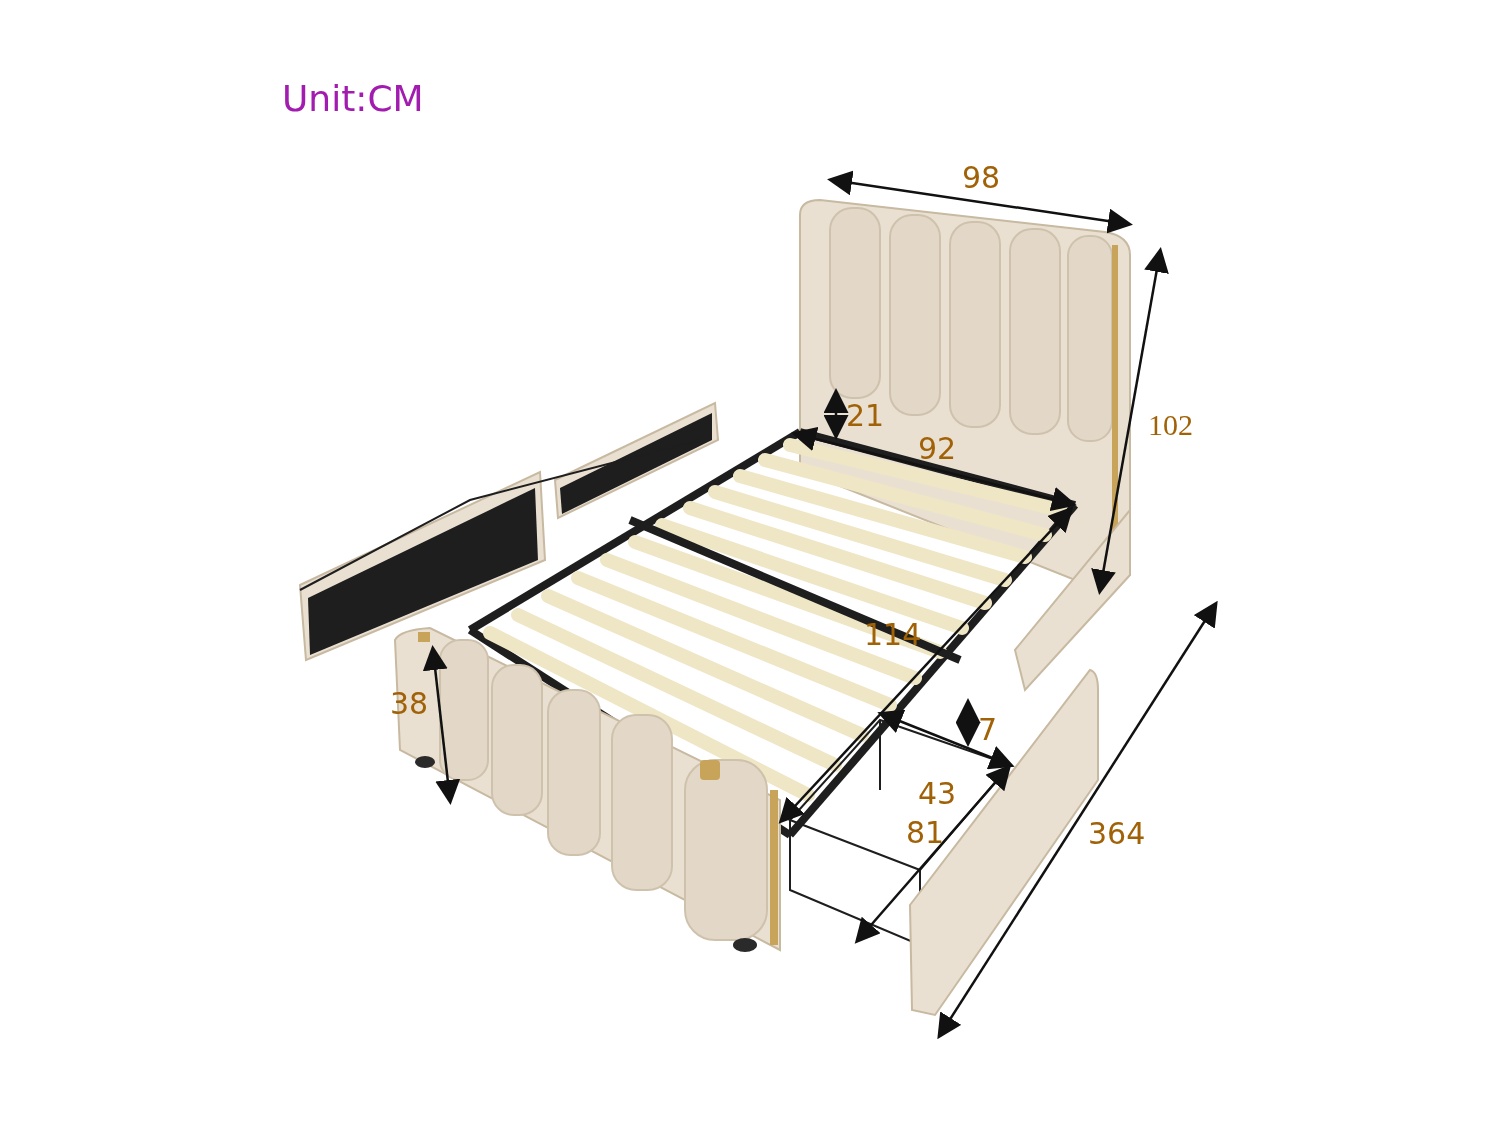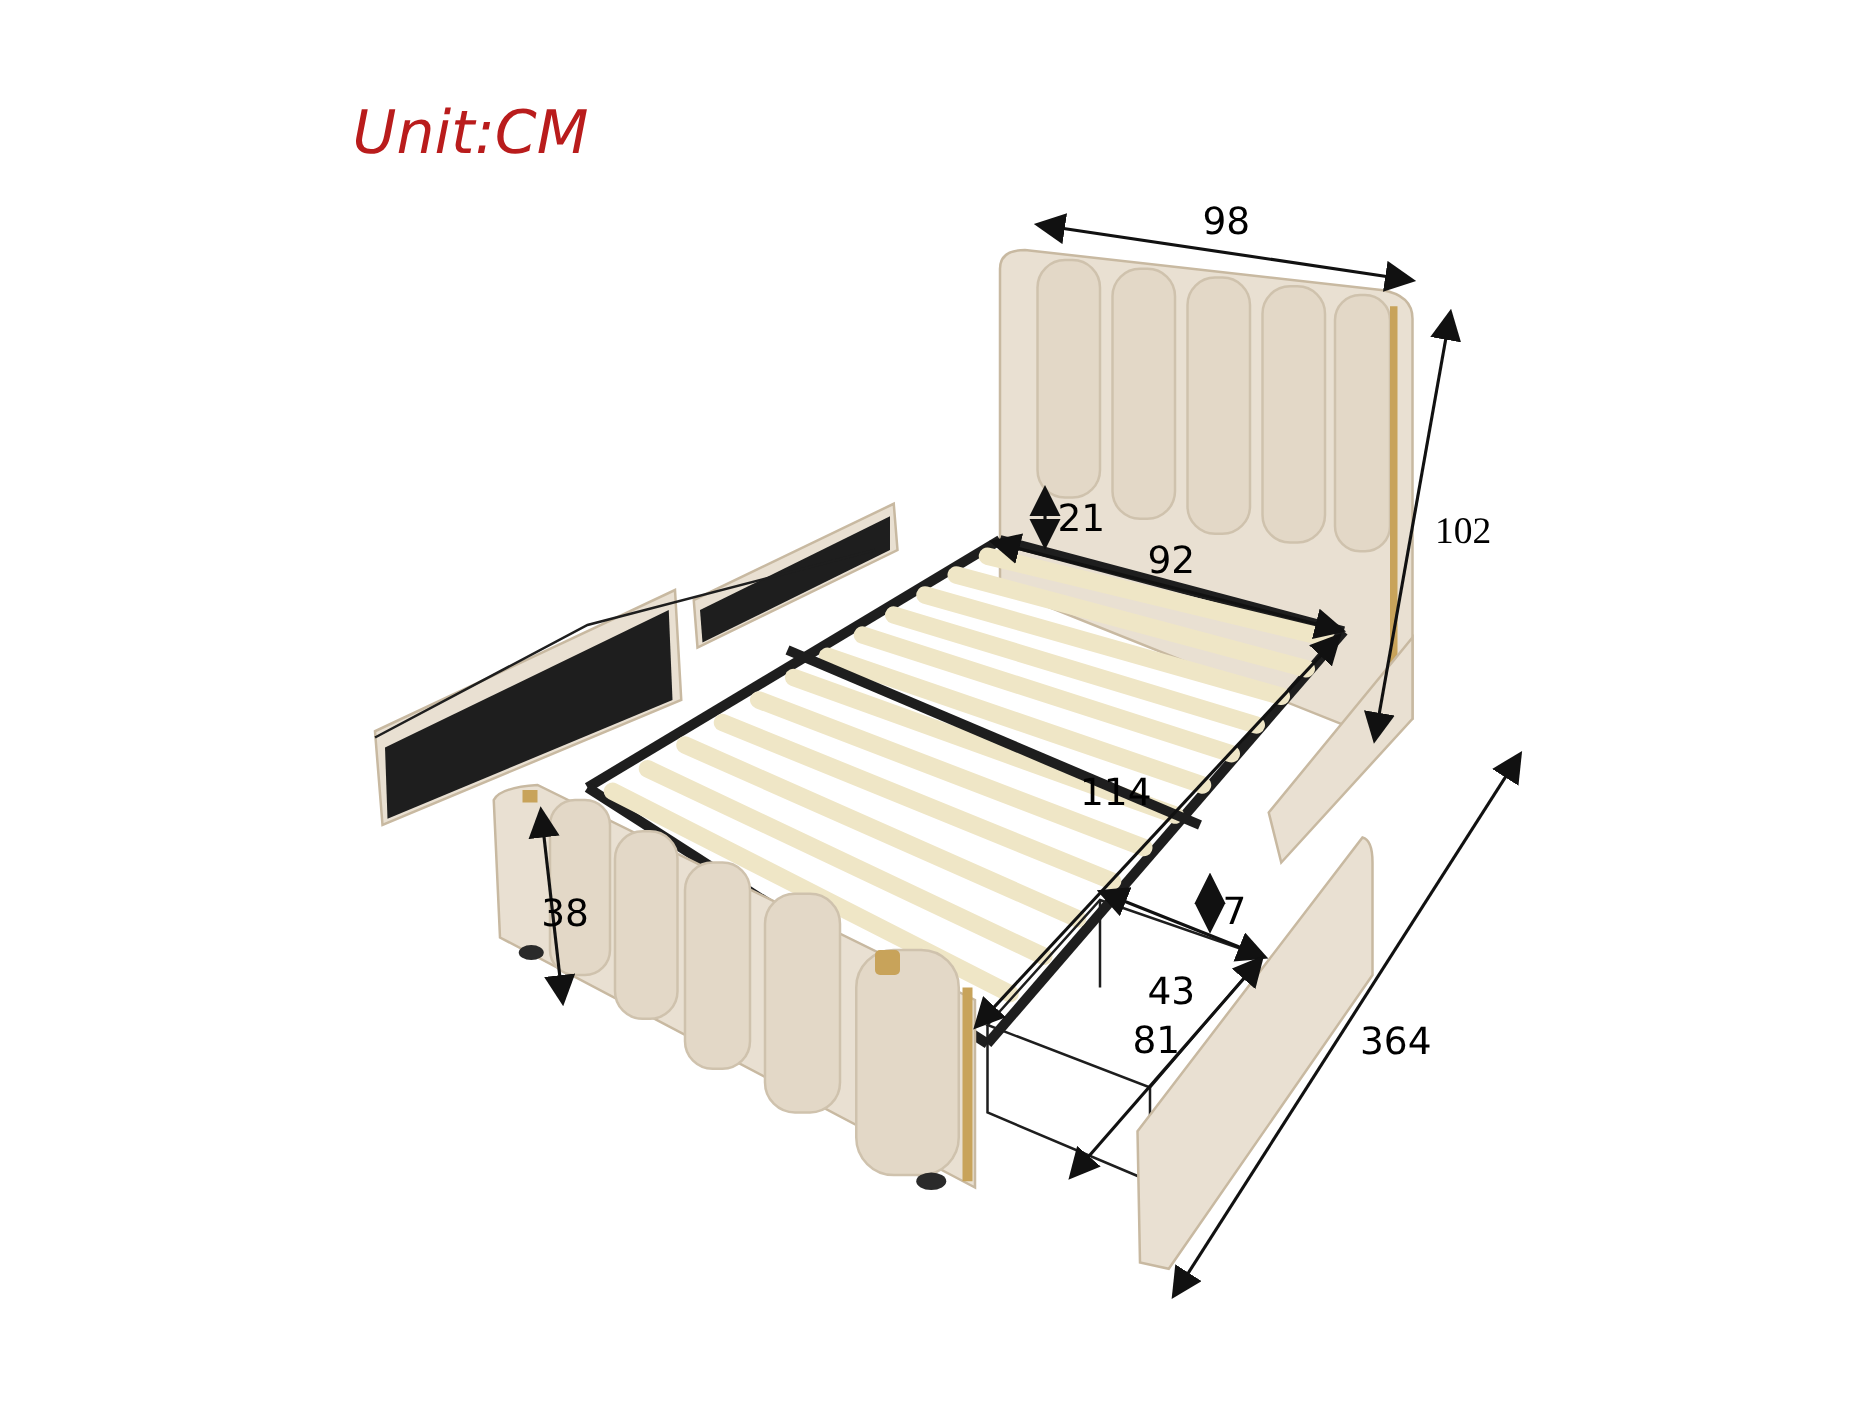--- a/index.html
+++ b/index.html
@@ -1,18 +1,18 @@
 <!DOCTYPE html>
 <html><head>
 <meta charset="utf-8">
 <style>
   html, body { margin:0; padding:0; background:#ffffff; }
   body { width:1500px; height:1125px; position:relative; overflow:hidden; font-family:"DejaVu Sans", sans-serif; }
-  .title { position:absolute; left:282px; top:78px; font-size:48px; color:#b91c1c; letter-spacing:0px;font-style:italic; }
-  .dim { position:absolute; font-size:30px; color:#000000; }
+  .title { position:absolute; left:282px; top:78px; font-size:36px; color:#a21caf; letter-spacing:0px; }
+  .dim { position:absolute; font-size:30px; color:#a16207; }
   svg { position:absolute; left:0; top:0; }
 </style>
 </head>
 <body>
 
 <div class="title">Unit:CM</div>
 
 <svg width="1500" height="1125" viewBox="0 0 1500 1125">
   <defs>
     <marker id="ah" markerWidth="10" markerHeight="10" refX="8" refY="5" orient="auto">
@@ -106,17 +106,17 @@
     <line x1="1008" y1="768" x2="858" y2="940" marker-start="url(#at)" marker-end="url(#ah)"></line>
     <line x1="1215" y1="605" x2="940" y2="1035" marker-start="url(#at)" marker-end="url(#ah)"></line>
   </g>
 </svg>
 
 <div class="dim" style="left:962px;top:160px;">98</div>
 <div class="dim" style="left:1148px;top:408px;font-family:Liberation Serif, serif;">102</div>
 <div class="dim" style="left:846px;top:398px;">21</div>
 <div class="dim" style="left:918px;top:408px;margin-top:23px;">92</div>
 <div class="dim" style="left:864px;top:617px;">114</div>
-<div class="dim" style="left:390px;top:714px;margin-left:43px;">38</div>
+<div class="dim" style="left:390px;top:686px;">38</div>
 <div class="dim" style="left:978px;top:712px;">7</div>
 <div class="dim" style="left:918px;top:776px;">43</div>
 <div class="dim" style="left:906px;top:815px;">81</div>
 <div class="dim" style="left:1088px;top:816px;">364</div>
 
 </body></html>

